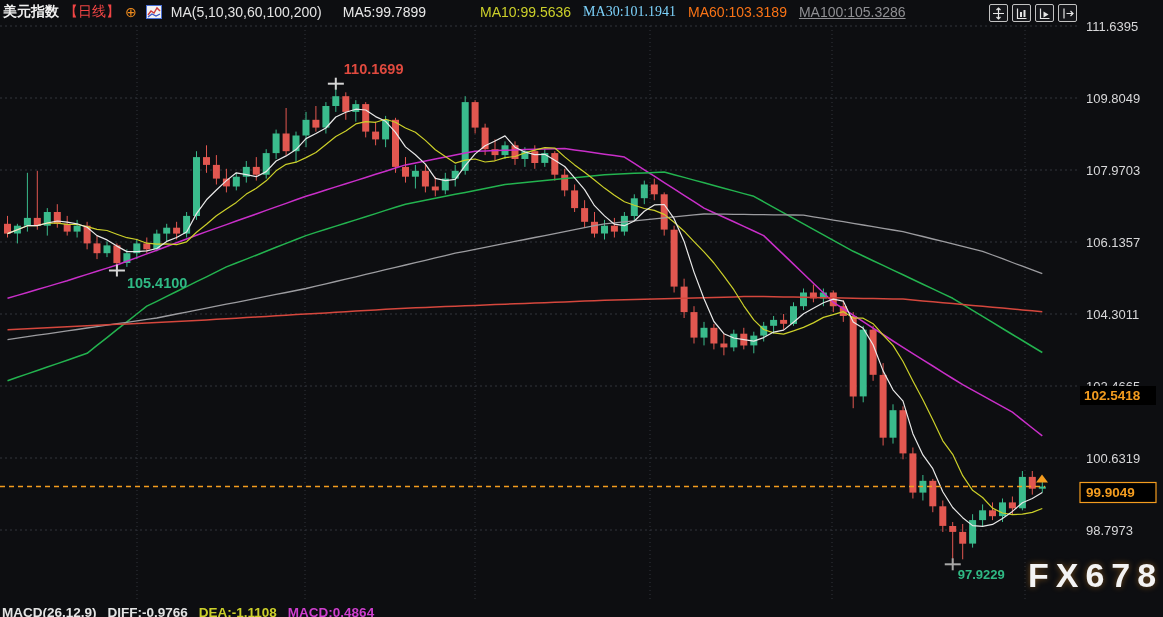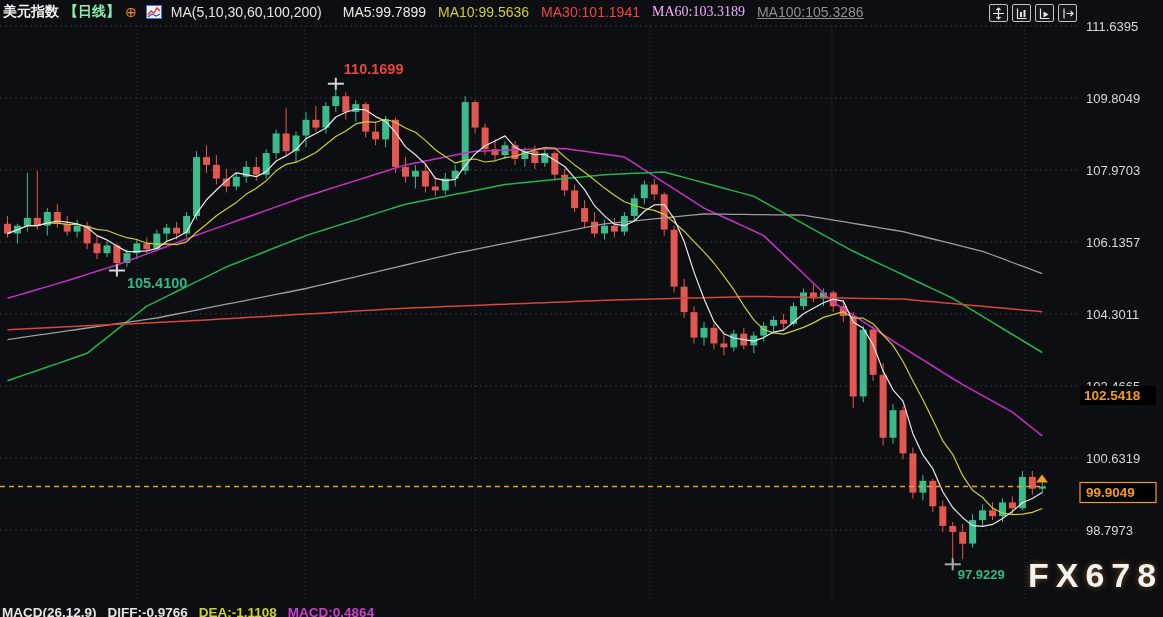--- a/index.html
+++ b/index.html
@@ -1,21 +1,21 @@
 <!DOCTYPE html>
 <html><head>
 <meta charset="utf-8">
 <style>
   html,body{margin:0;padding:0;background:#0d0e11;}
   .screen{position:relative;width:1163px;height:617px;background:#0d0e11;overflow:hidden;
           font-family:"Liberation Sans",sans-serif;}
   .topbar{position:absolute;left:3px;top:2px;height:20px;display:flex;align-items:center;gap:9px;
           font-size:14px;color:#e4e4e4;white-space:nowrap;z-index:5;}
   .tb-symbol{font-weight:bold;color:#f0f0f0;}
-  .tb-tag{color:#86efac;font-weight:bold;}
+  .tb-tag{color:#ef4444;font-weight:normal;}
   .tb-oplus{color:#ef8b1d;font-size:14px;}
   .mini-chart{display:inline-block;line-height:0;}
   .ma-vals{display:flex;gap:12px;padding-left:12px;}
   .toolbar{position:absolute;right:86px;top:4px;display:flex;gap:4px;z-index:6;}
   .tool-btn{width:17px;height:16px;border:1px solid #c2c2c2;border-radius:2px;background:#15161a;
             display:flex;align-items:center;justify-content:center;line-height:0;cursor:pointer;}
   .watermark{position:absolute;left:1028px;top:556px;font-size:34px;color:#f3f3f3;
              letter-spacing:7px;font-weight:bold;text-shadow:0 0 6px rgba(240,150,40,.45);z-index:4;}
   .footer{position:absolute;left:2px;top:605px;display:flex;gap:11px;font-size:13.5px;
           font-weight:bold;white-space:nowrap;z-index:5;}
@@ -33,23 +33,23 @@
     <span class="mini-chart">
       <svg width="16" height="14" viewBox="0 0 16 14">
         <rect x="0.5" y="0.5" width="15" height="13" fill="#f2f2f2" stroke="#4a6fd4"></rect>
         <polyline points="2,10 5,6 8,8 11,3 14,6" fill="none" stroke="#d03a3a" stroke-width="1.4"></polyline>
         <polyline points="2,12 6,9 10,11 14,9" fill="none" stroke="#3a55c8" stroke-width="1.2"></polyline>
       </svg>
     </span>
     <span>MA(5,10,30,60,100,200)</span>
     <span class="ma-vals" id="maVals">
         <span style="color: rgb(233, 233, 233);">MA5:99.7899</span>
-        <span style="color: rgb(204, 208, 42);">MA10:99.5636</span>
-        <span style="color: #ef4444;">MA30:101.1941</span>
-        <span style="color: #f0abfc; font-family: Liberation Serif, serif;">MA60:103.3189</span>
+        <span style="color: rgb(204, 208, 42); margin-left: 42px;">MA10:99.5636</span>
+        <span style="color: #7dd3fc; font-family: Liberation Serif, serif;">MA30:101.1941</span>
+        <span style="color: #f97316;">MA60:103.3189</span>
         <span style="color: rgb(143, 143, 147); text-decoration: underline;">MA100:105.3286</span>
       </span>
   </div>
 
   <div class="toolbar">
     <span class="tool-btn">
       <svg width="13" height="13" viewBox="0 0 13 13" stroke="#e6e6e6" stroke-width="1.2" fill="none">
         <path d="M6.5 1v11M1 6.5h11M4.5 3l2-2 2 2M4.5 10l2 2 2-2"></path>
       </svg>
     </span>

